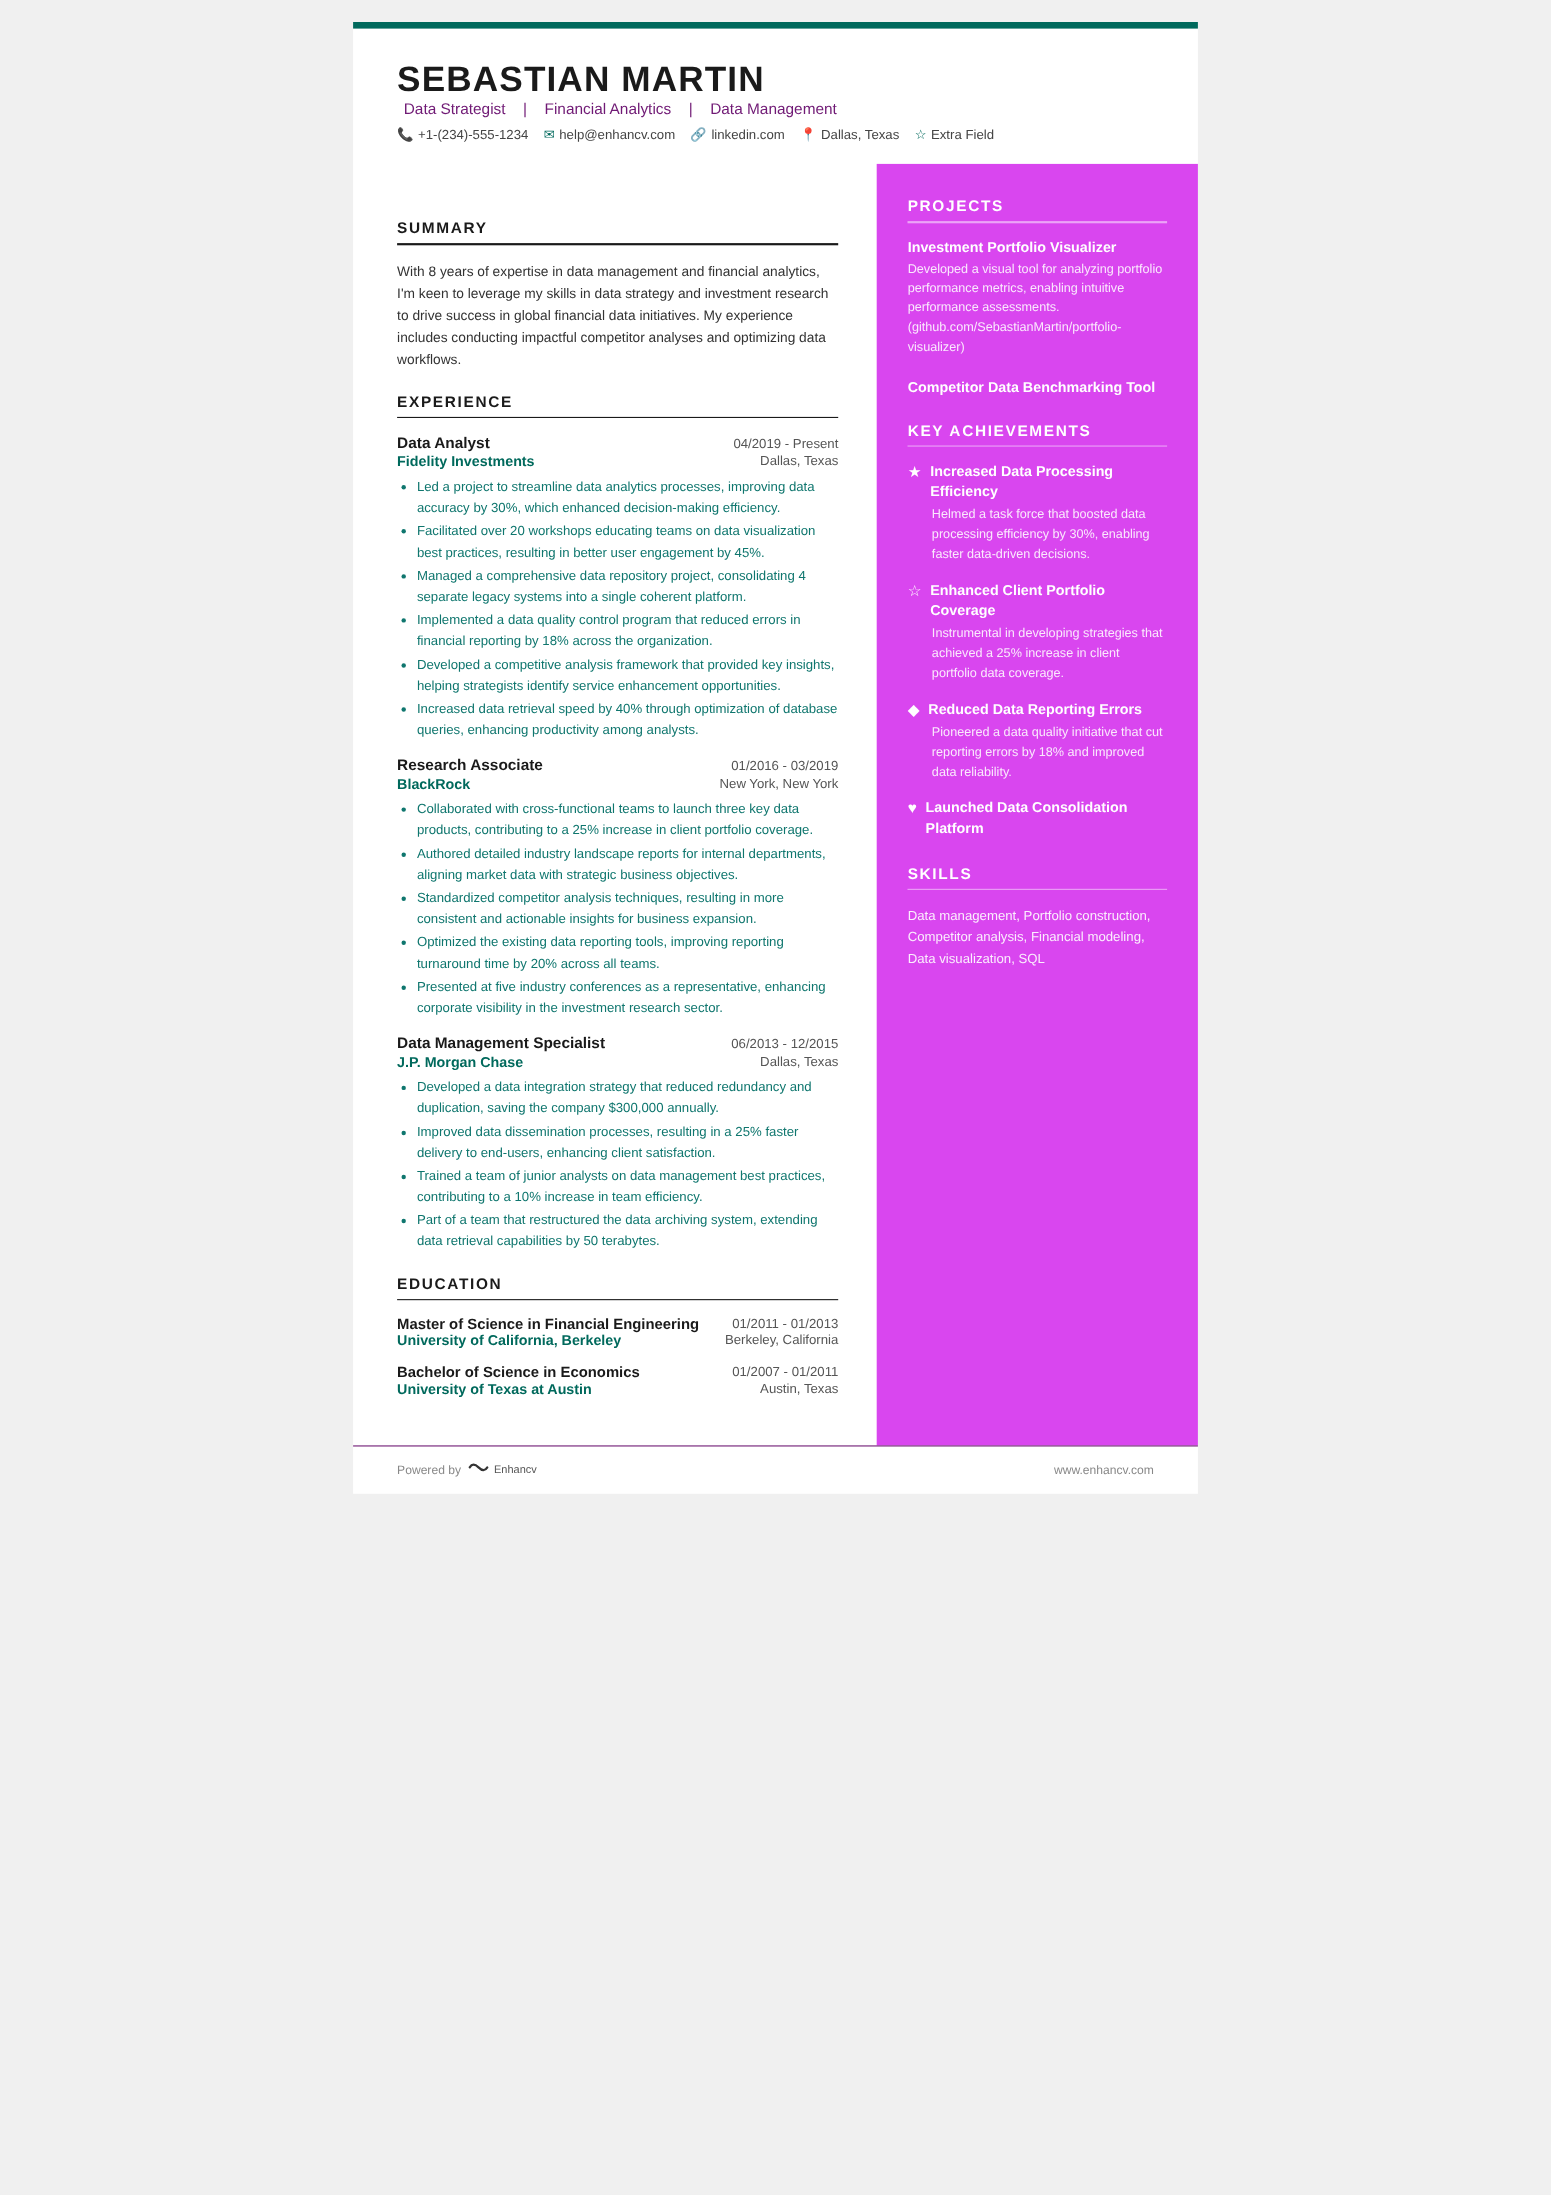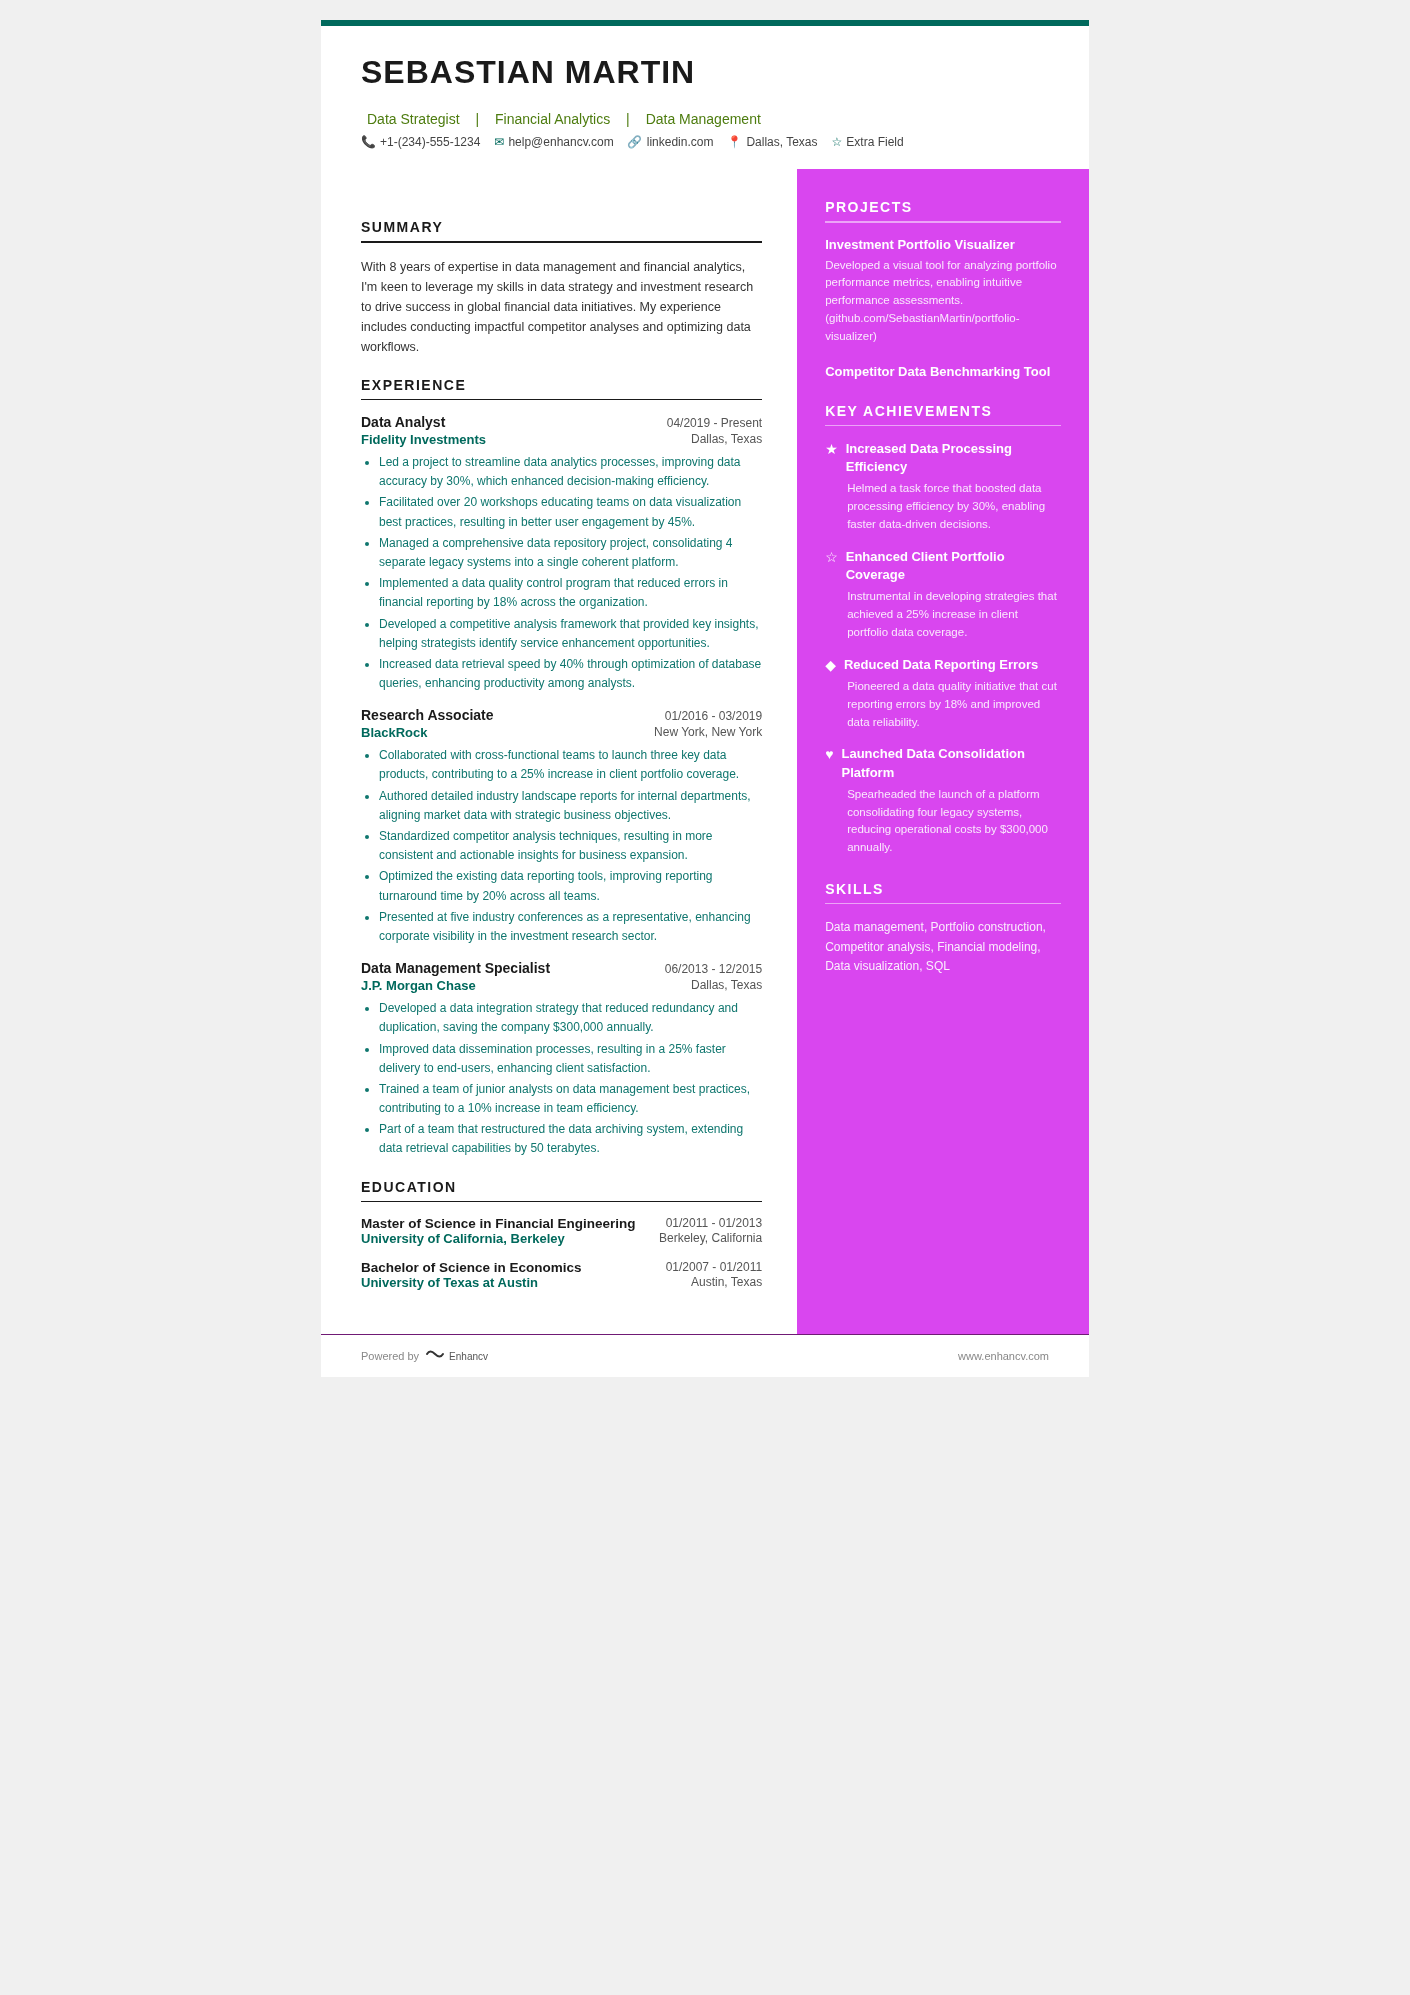--- a/index.html
+++ b/index.html
@@ -47,23 +47,23 @@
     }
     .name {
       font-size: 32px;
       font-weight: 900;
       color: #1a1a1a;
       letter-spacing: 1px;
       text-transform: uppercase;
     }
     .tagline {
       font-size: 14px;
-      color: #4d7c0f;
+      color: #701a75;
       font-weight: 500;
-      margin-top: 20px;
+      margin-top: 0;
     }
     .tagline span {
       margin: 0 6px;
     }
     .contact-row {
       display: flex;
       flex-wrap: wrap;
       gap: 14px;
       margin-top: 8px;
       font-size: 12px;
@@ -441,21 +441,20 @@
           <span class="achievement-title">Reduced Data Reporting Errors</span>
         </div>
         <div class="achievement-desc">Pioneered a data quality initiative that cut reporting errors by 18% and improved data reliability.</div>
       </div>
 
       <div class="achievement-item">
         <div class="achievement-header">
           <span class="achievement-icon">♥</span>
           <span class="achievement-title">Launched Data Consolidation Platform</span>
         </div>
-        <div class="achievement-desc">Spearheaded the launch of a platform consolidating four legacy systems, reducing operational costs by $300,000 annually.</div>
       </div>
 
       <div class="right-section-title" style="margin-top:24px;">SKILLS</div>
       <div class="right-section-divider"></div>
       <div class="skills-text">Data management, Portfolio construction, Competitor analysis, Financial modeling, Data visualization, SQL</div>
 
     </div>
   </div>
 
   <div class="footer">

